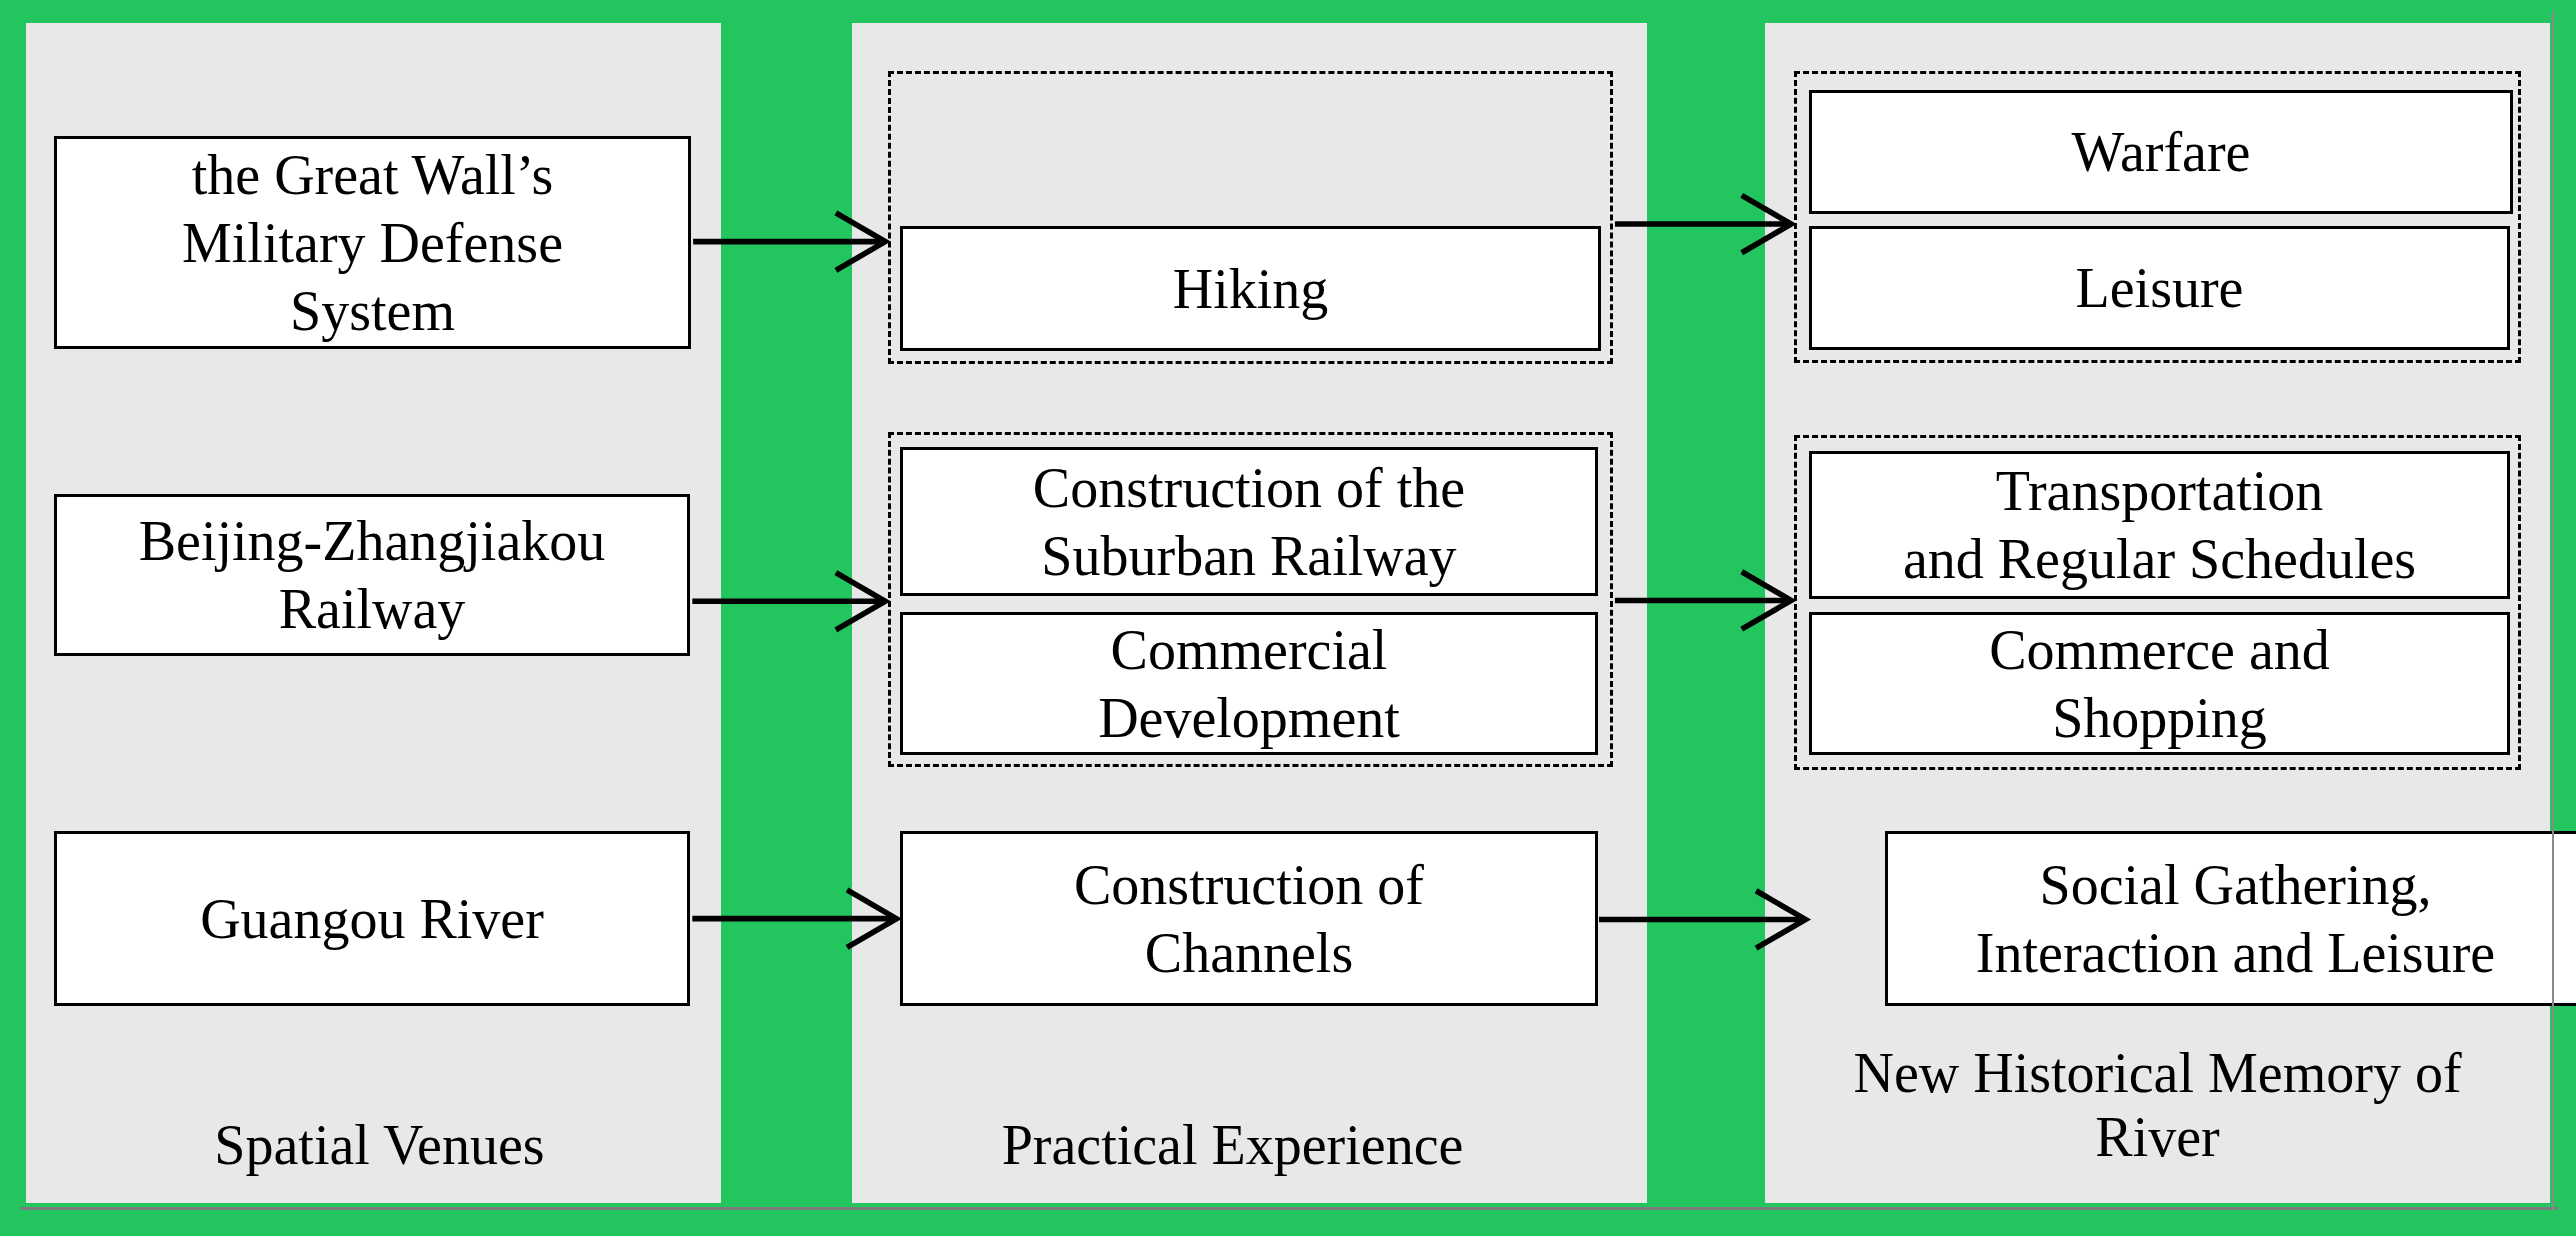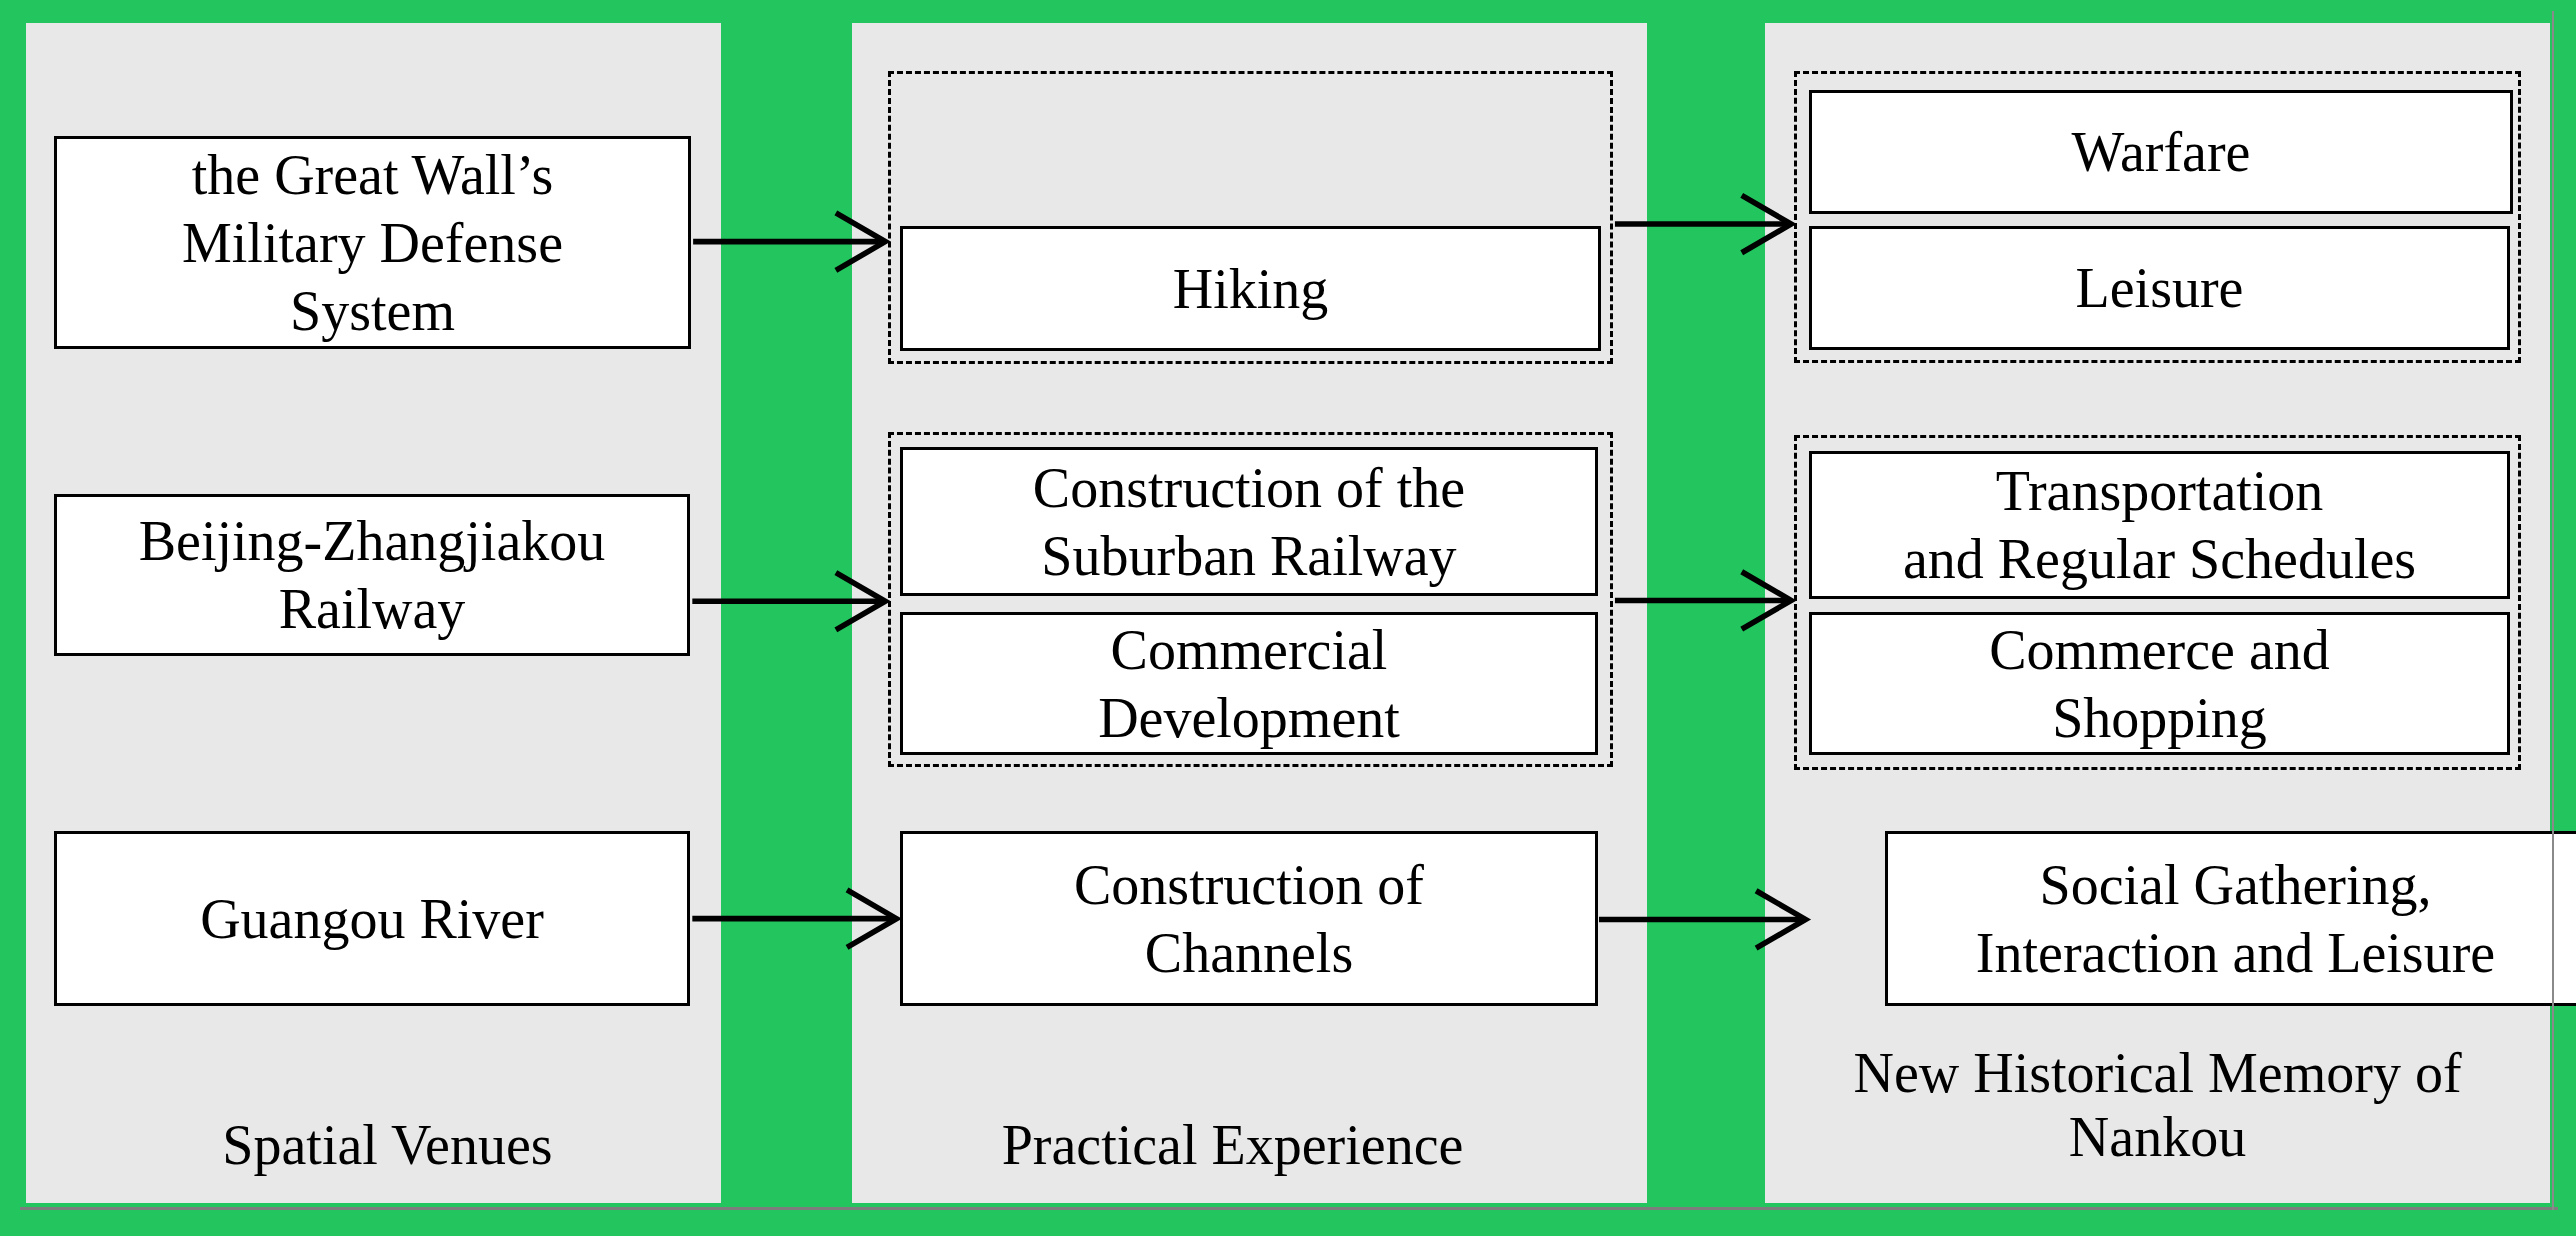--- a/index.html
+++ b/index.html
@@ -97,24 +97,24 @@
 
   <div class="group" style="left:1794px;top:435px;width:727px;height:335px"></div>
   <div class="box" style="left:1809px;top:451px;width:701px;height:148px">Transportation
 and Regular Schedules</div>
   <div class="box" style="left:1809px;top:612px;width:701px;height:143px">Commerce and
 Shopping</div>
 
   <div class="box" style="left:1885px;top:831px;width:701px;height:175px">Social Gathering,
 Interaction and Leisure</div>
 
-  <div class="collabel" style="left:40px;top:1113px;width:695px">Spatial Venues</div>
+  <div class="collabel" style="left:32px;top:1113px;width:695px">Spatial Venues</div>
   <div class="collabel" style="left:852px;top:1113px;width:761px">Practical Experience</div>
   <div class="collabel" style="left:1765px;top:1041px;width:785px">New Historical Memory of
-Nankou</div>
+River</div>
 
   <svg class="arrow-layer" width="2576" height="1236" viewBox="0 0 3230 1550">
     <g stroke="#000000" stroke-width="7" fill="none">
       <g>
         <line x1="869" y1="303" x2="1108" y2="303"></line>
         <polyline points="1048,267 1110,303 1048,339"></polyline>
       </g>
       <g>
         <line x1="2025" y1="281" x2="2244" y2="281"></line>
         <polyline points="2184,245 2246,281 2184,317"></polyline>

